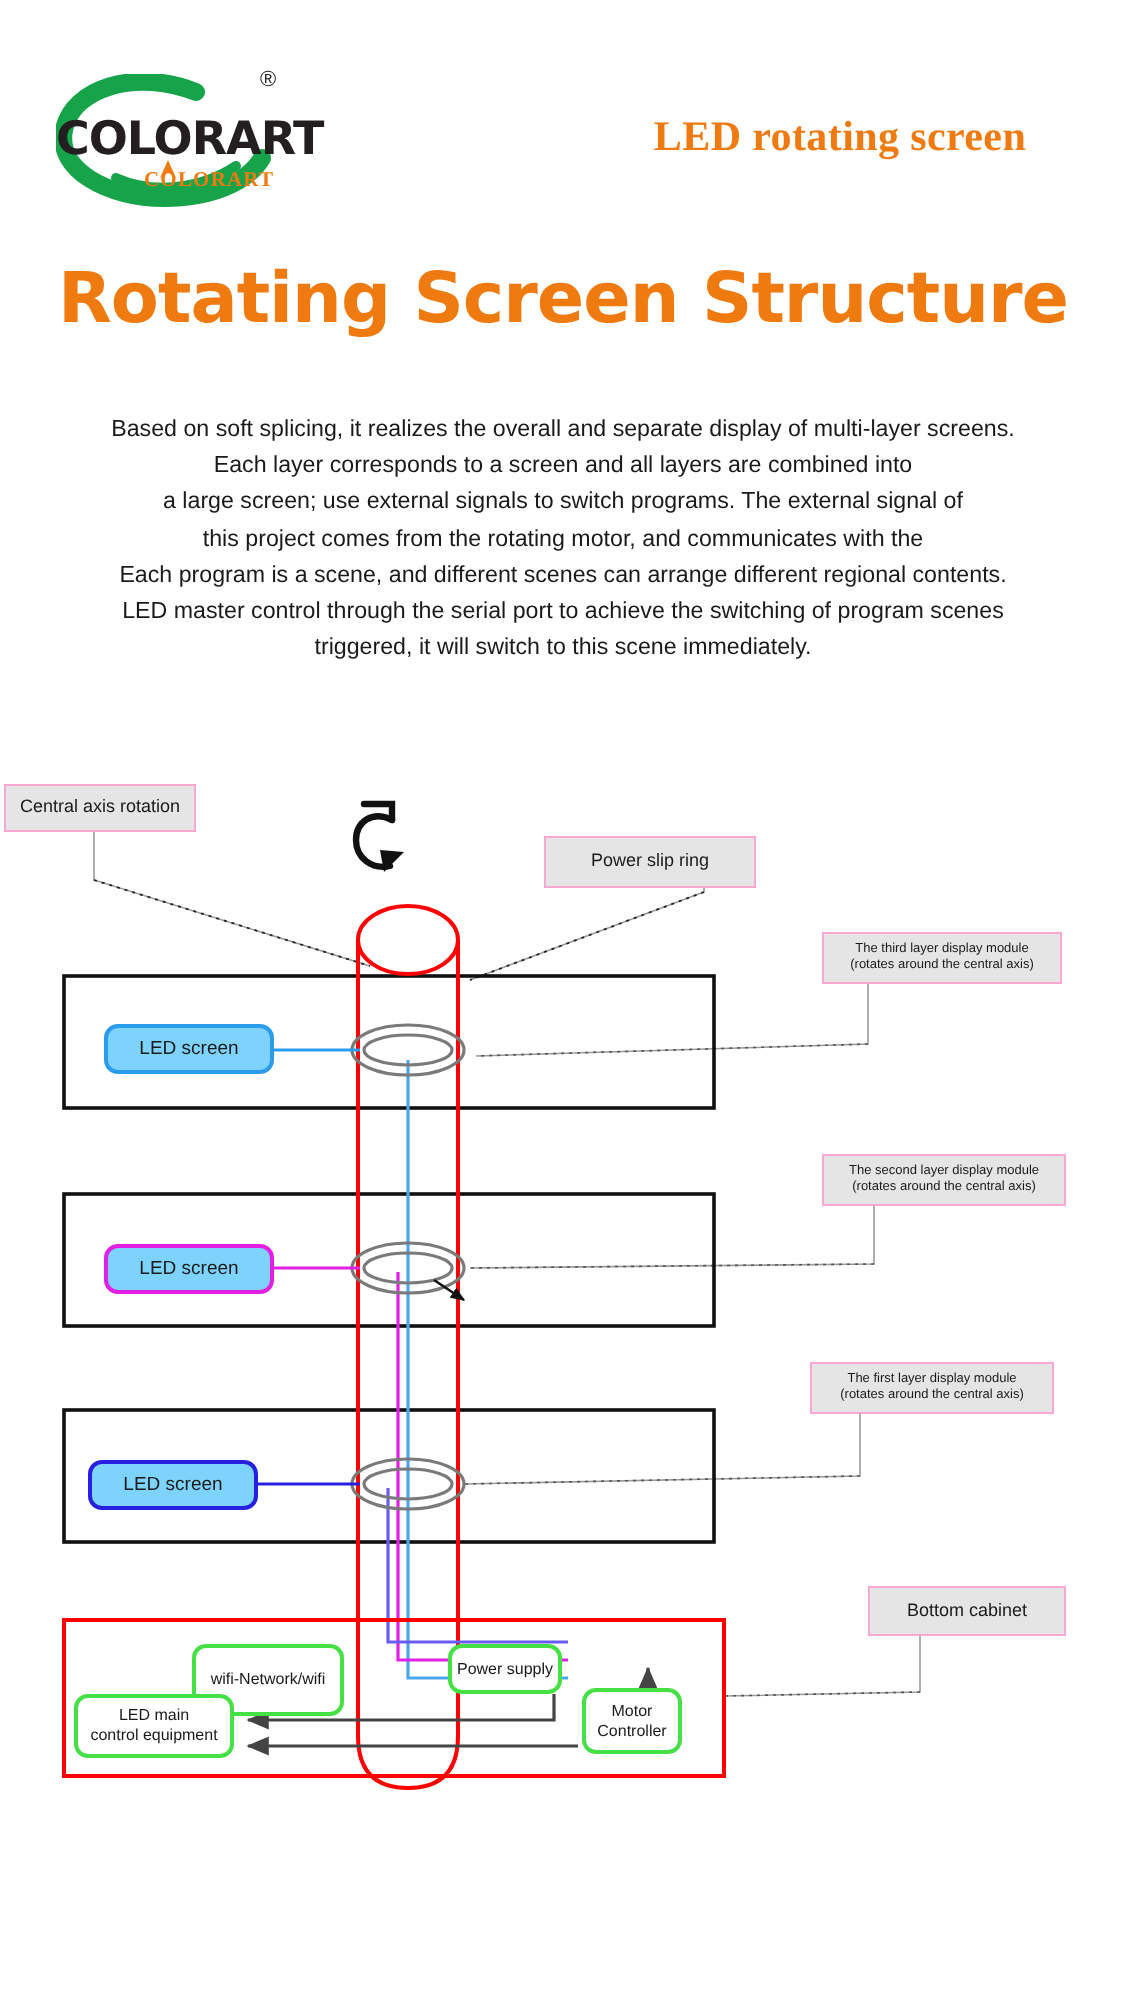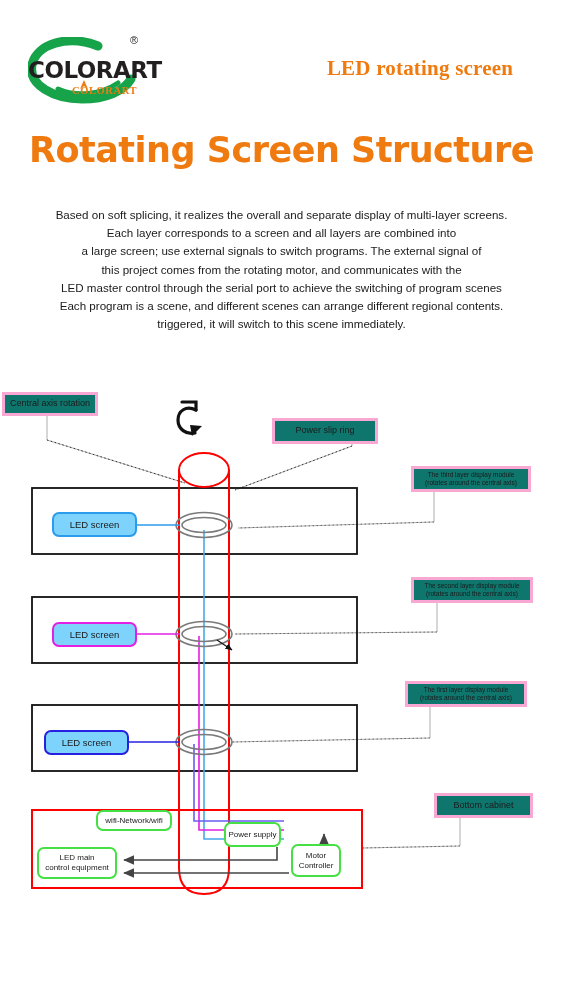--- a/index.html
+++ b/index.html
@@ -100,22 +100,22 @@
     width: 563px; height: 540px;
   }
   #diagram-svg {
     position: absolute;
     left: 0; top: 0;
   }
 
   
   .callout {
     position: absolute;
-    background: #0f766e;
-    border: 3px solid #f9a8d4;
+    background: #e5e5e5;
+    border: 1px solid #f9a8d4;
     box-sizing: border-box;
     text-align: center;
     color: #1a1a1a;
     display: flex;
     align-items: center;
     justify-content: center;
     line-height: 1.25;
   }
   .callout.small { font-size: 6.5px; }
   .callout.med   { font-size: 9px; }
@@ -151,21 +151,21 @@
     border-radius: 7px;
     background: #ffffff;
     display: flex;
     align-items: center;
     justify-content: center;
     text-align: center;
     font-size: 8px;
     color: #1a1a1a;
     line-height: 1.2;
   }
-  #cab-wifi     { left: 96px;  top: 432px; width: 76px; height: 21px; }
+  #cab-wifi     { left: 96px;  top: 444px; width: 76px; height: 36px; }
   #cab-power    { left: 224px; top: 444px; width: 57px; height: 25px; }
   #cab-main     { left: 37px;  top: 469px; width: 80px; height: 32px; }
   #cab-motor    { left: 291px; top: 466px; width: 50px; height: 33px; }
 </style>
 </head>
 <body>
 
 <div id="header">
 
   <div id="logo-block">
@@ -182,22 +182,22 @@
   <div id="header-title">LED rotating screen</div>
 </div>
 
 <div id="main-heading">Rotating Screen Structure</div>
 
 <div id="intro-paragraph">
   <span class="pline">Based on soft splicing, it realizes the overall and separate display of multi-layer screens.</span>
   <span class="pline">Each layer corresponds to a screen and all layers are combined into</span>
   <span class="pline">a large screen; use external signals to switch programs. The external signal of</span>
   <span class="pline">this project comes from the rotating motor, and communicates with the</span>
+  <span class="pline">Each program is a scene, and different scenes can arrange different regional contents.</span>
   <span class="pline">LED master control through the serial port to achieve the switching of program scenes</span>
-  <span class="pline">Each program is a scene, and different scenes can arrange different regional contents.</span>
   <span class="pline">triggered, it will switch to this scene immediately.</span>
 </div>
 
 <div id="diagram">
 
   <svg id="diagram-svg" width="563" height="540" viewBox="0 0 563 540">
 
     <defs>
       <marker id="arrowhead" markerWidth="7" markerHeight="6" refX="6.5" refY="3" orient="auto">
         <path d="M0,0 L7,3 L0,6 z" fill="#444444"></path>

